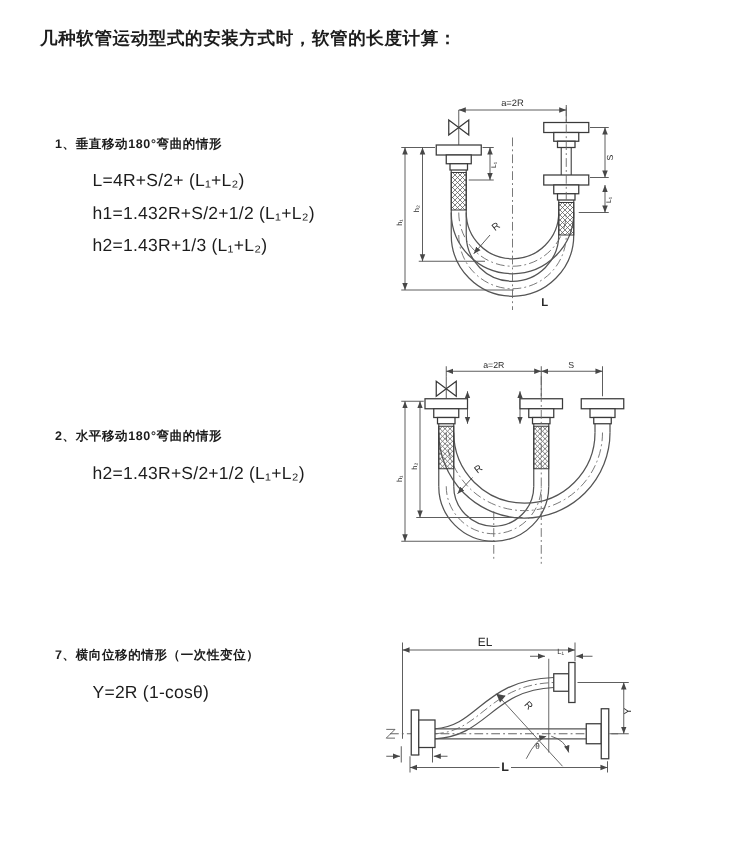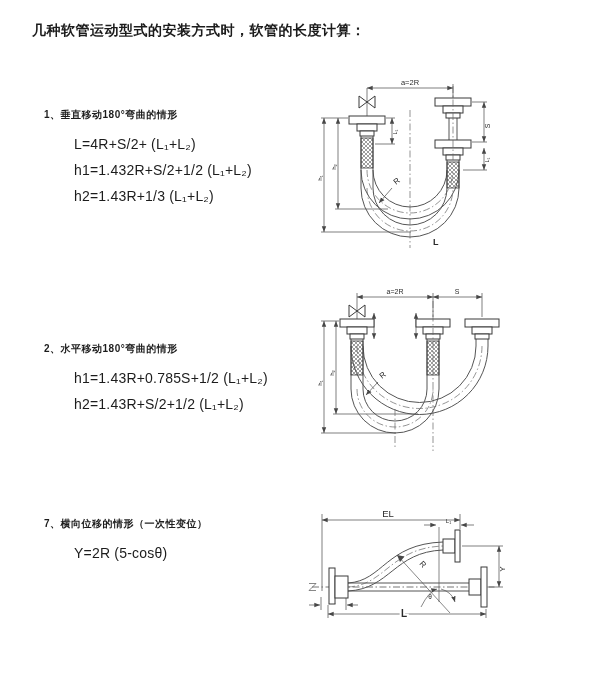--- a/index.html
+++ b/index.html
@@ -32,29 +32,28 @@
     <ul class="formulas">
       <li>L=4R+S/2+ (L₁+L₂)</li>
       <li>h1=1.432R+S/2+1/2 (L₁+L₂)</li>
       <li>h2=1.43R+1/3 (L₁+L₂)</li>
     </ul>
   </div>
 
   <div class="section" style="top:303px;margin-top:39px;">
     <div class="sec-heading">2、水平移动180°弯曲的情形</div>
     <ul class="formulas">
-      <li>h1=1.43R+0.785S+1/2 (L₁+L₂)</li>
       <li>h2=1.43R+S/2+1/2 (L₁+L₂)</li>
     </ul>
   </div>
 
   <div class="section" style="top:517px;">
     <div class="sec-heading">7、横向位移的情形（一次性变位）</div>
     <ul class="formulas">
-      <li>Y=2R (5-cosθ)</li>
+      <li>Y=2R (1-cosθ)</li>
     </ul>
   </div>
 
   <svg style="left:308px;top:72px;" width="245" height="182" viewBox="0 0 245 182">
     <defs>
       <marker id="ar1" viewBox="0 0 10 10" refX="9" refY="5" markerWidth="9" markerHeight="9" orient="auto-start-reverse">
         <path d="M0,1.5 L9,5 L0,8.5 Z" fill="#474747"></path>
       </marker>
       <pattern id="hx1" width="4" height="4" patternUnits="userSpaceOnUse">
         <path d="M0,0 L4,4 M4,0 L0,4" stroke="#5a5a5a" stroke-width="0.6"></path>

